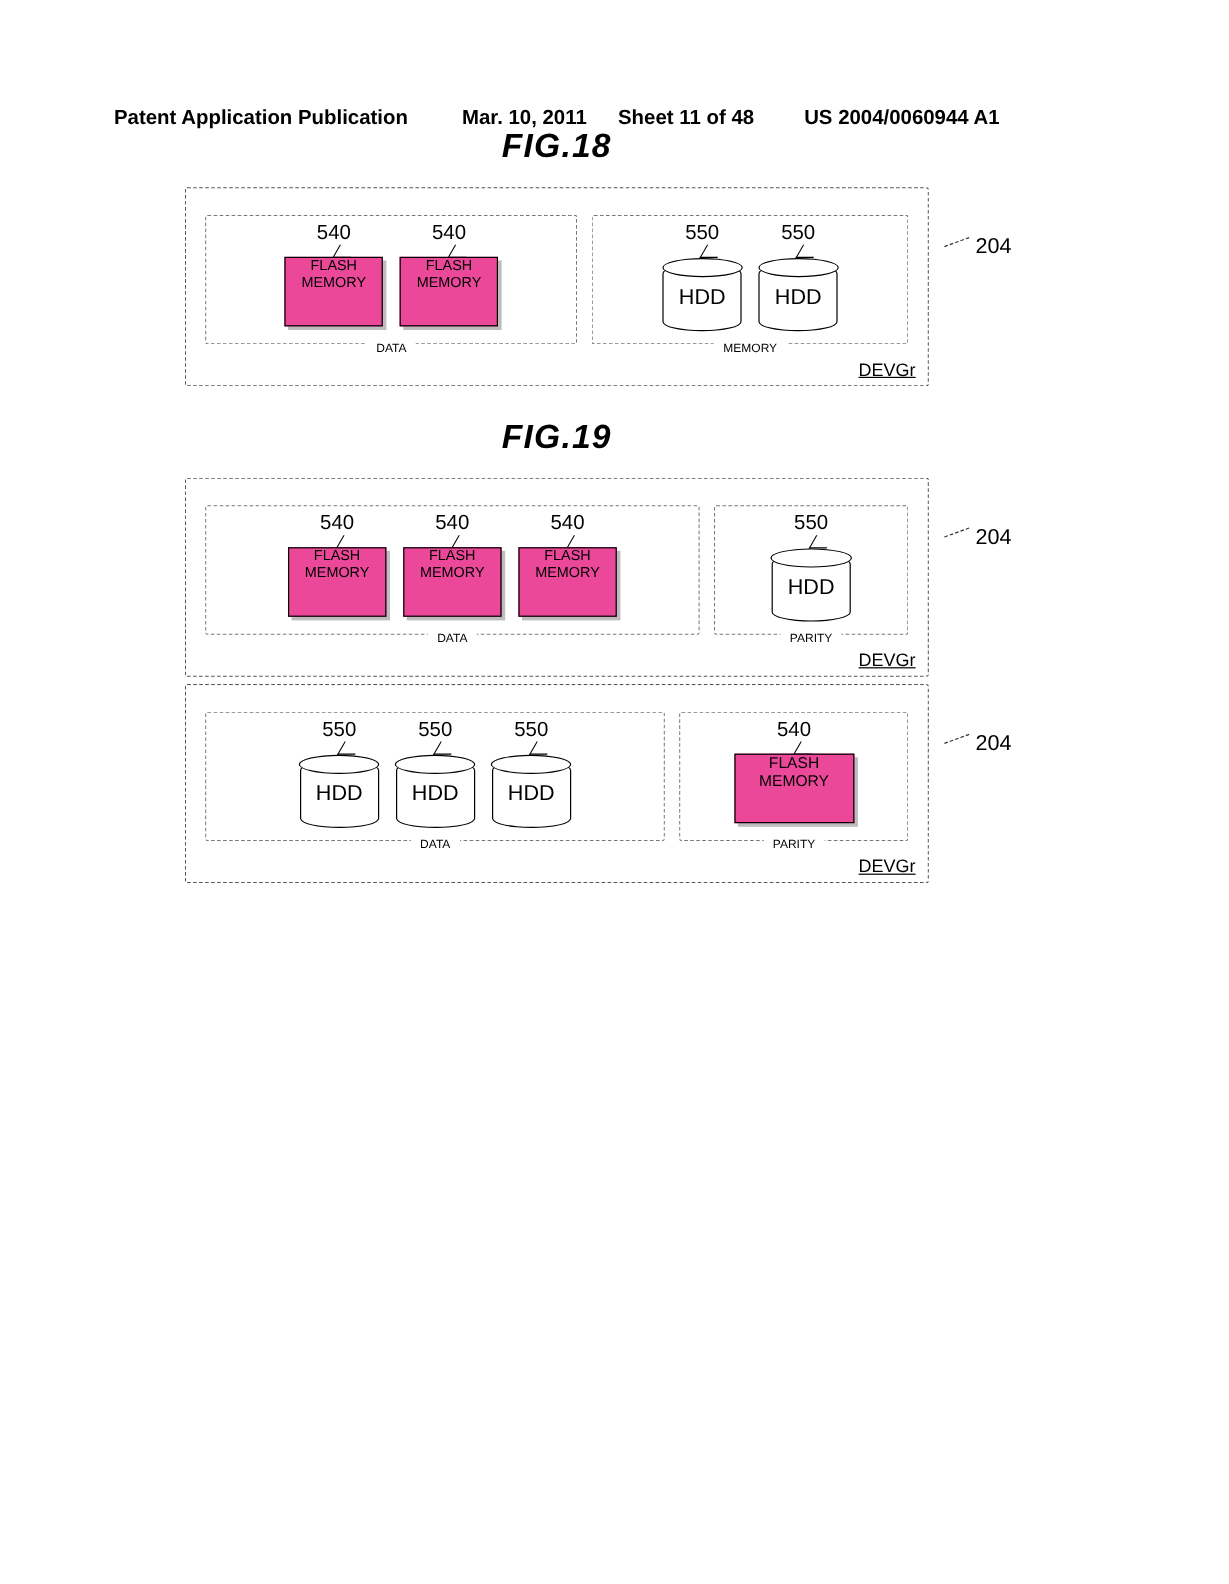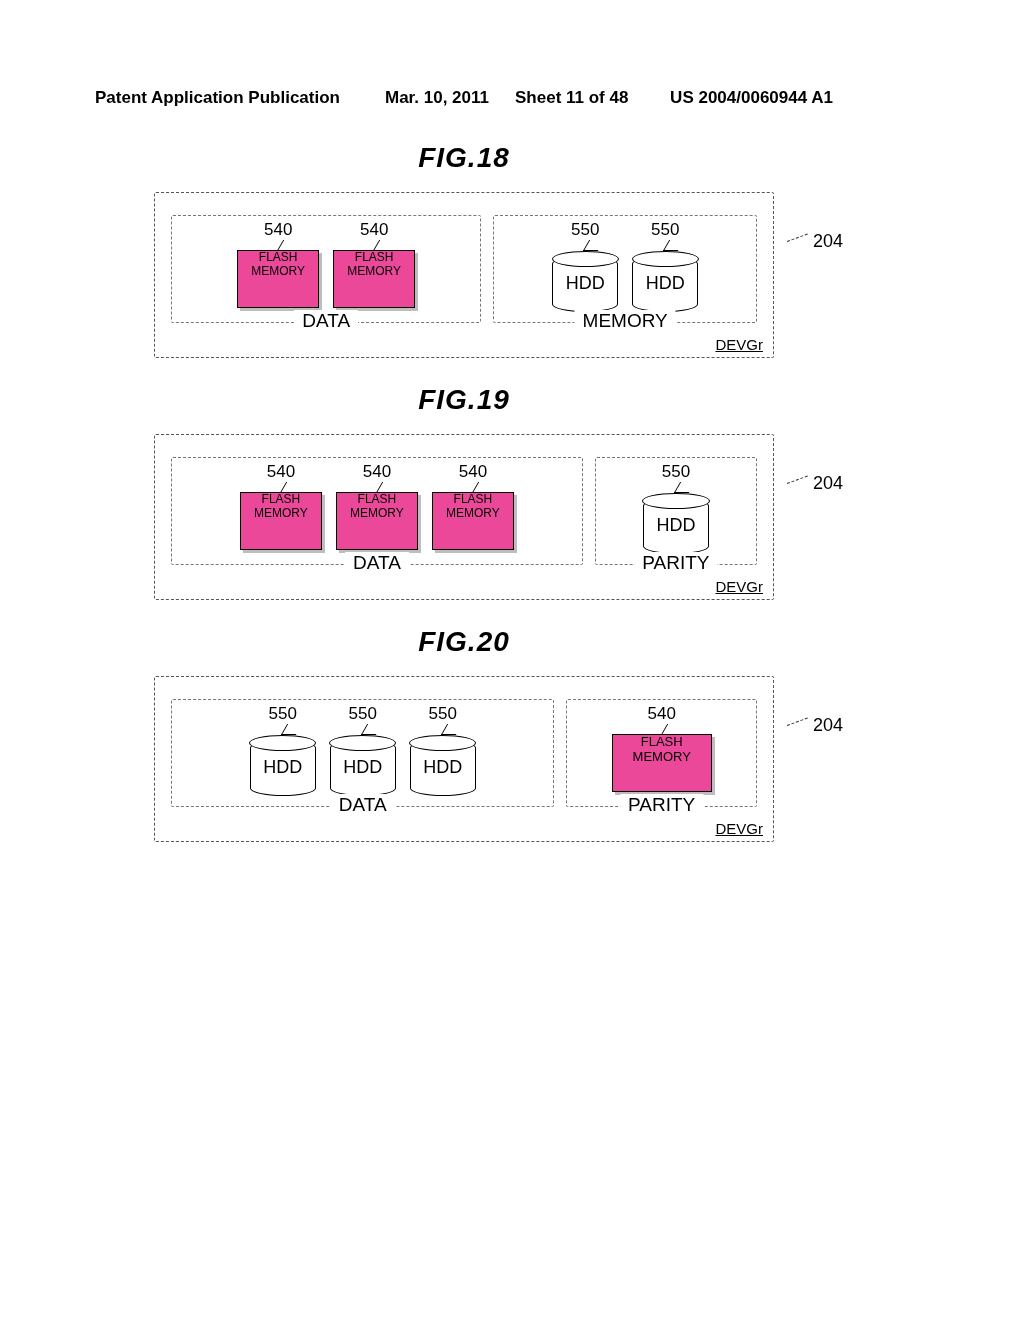--- a/index.html
+++ b/index.html
@@ -8,21 +8,21 @@
     background: #fff;
     font-family: Arial, Helvetica, sans-serif;
     color: #000;
     width: 1024px;
   }
   .page {
     width: 928px;
     height: 1320px;
     position: relative;
     box-sizing: border-box;
-    padding-top: 80px;
+    padding-top: 44px;
   }
   .header-line {
     position: absolute;
     top: 88px;
     left: 95px;
     right: 95px;
     font-size: 17px;
     font-weight: bold;
   }
   .hdr-left { position: absolute; left: 0; }
@@ -89,21 +89,21 @@
     gap: 14px;
     justify-content: center;
   }
   .group-label {
     position: absolute;
     left: 50%;
     bottom: -10px;
     transform: translateX(-50%);
     background: #fff;
     padding: 0 8px;
-    font-size: 19px;
+    font-size: 10px;
     white-space: nowrap;
   }
 
   
   .flash {
     width: 82px;
     height: 58px;
     position: relative;
   }
   .flash .chip {
@@ -292,21 +292,20 @@
           <div class="cyl"></div>
           <div class="txt">HDD</div>
         </div>
         <span class="group-label">PARITY</span>
       </div>
 
       <span class="devgr-label">DEVGr</span>
     </div>
   </div>
 
-  <div class="figlabel">FIG.20</div>
   <div class="diagram-wrap">
     <div class="outer-box">
       <span class="ref-204">204</span>
 
       <div class="group" style="flex:2.2;">
         <div class="hdd">
           <span class="ref">550</span>
           <span class="lead"></span>
           <div class="cyl"></div>
           <div class="txt">HDD</div>

